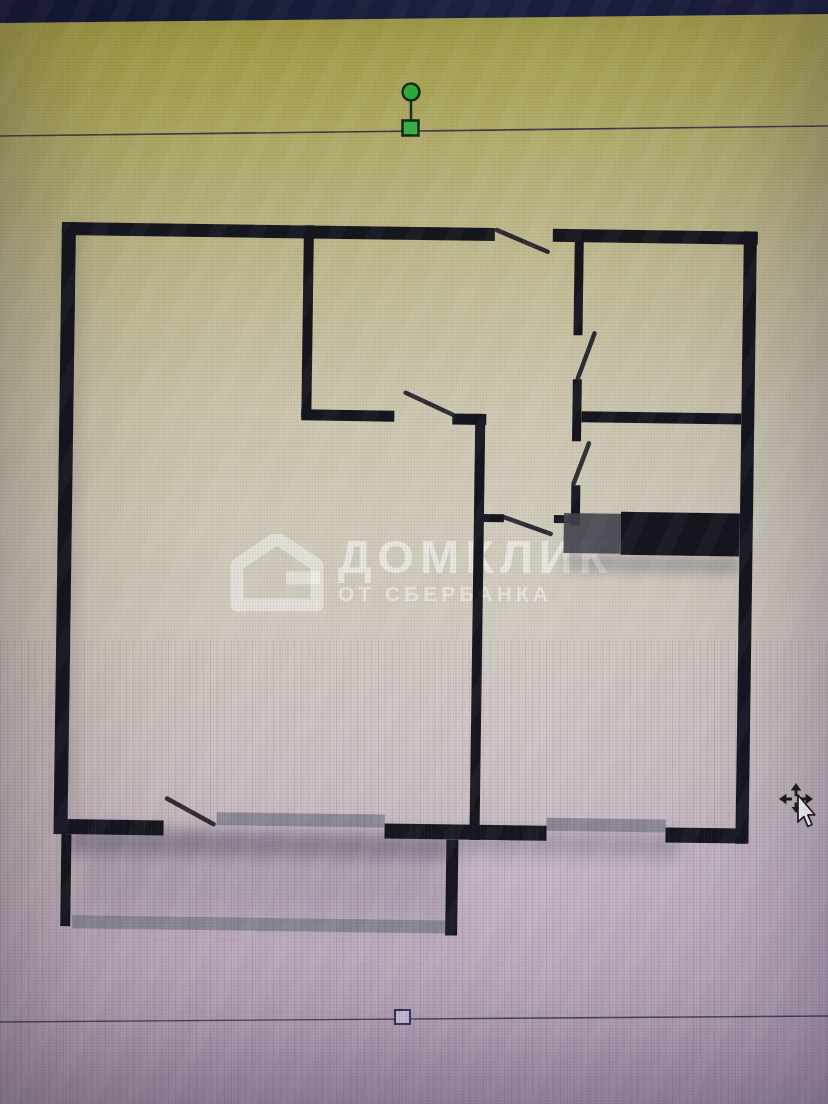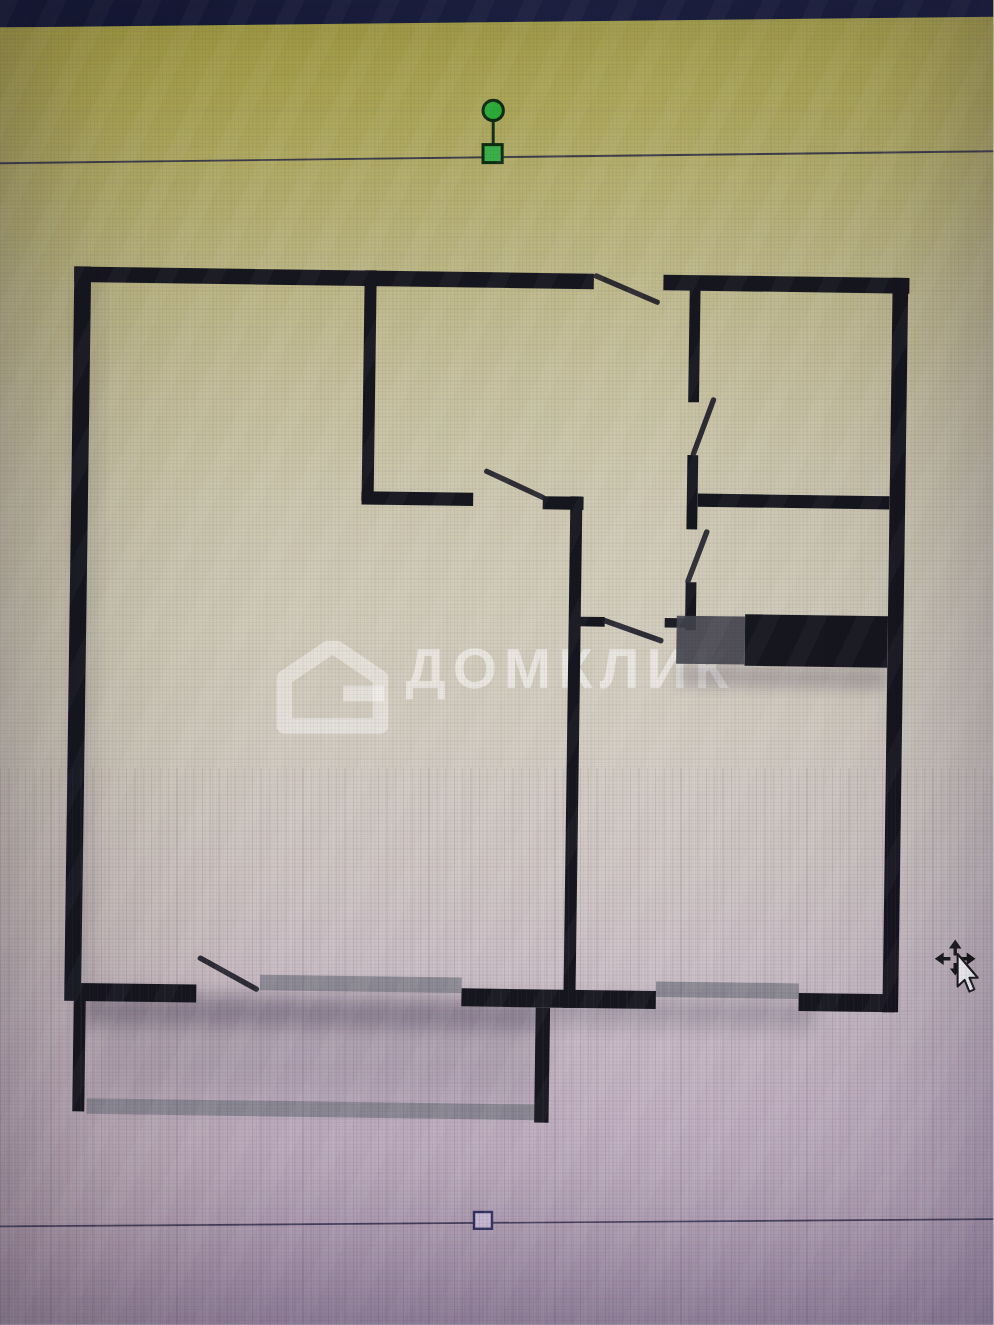--- a/index.html
+++ b/index.html
@@ -66,20 +66,21 @@
 
 <div class="top-bar"></div>
 
 <div class="watermark">
   <svg class="wm-logo" viewBox="0 0 94 78">
     <path d="M 7 31 L 47 4 L 87 31 L 87 71 L 7 71 Z" fill="none" stroke="rgba(255,255,255,0.42)" stroke-width="13" stroke-linejoin="round"></path>
     <path d="M 90 44 L 56 44" stroke="rgba(255,255,255,0.42)" stroke-width="13"></path>
   </svg>
   <div class="wm-text">
     <div class="wm-title">ДОМКЛИК</div>
+    <div class="wm-sub">ОТ СБЕРБАНКА</div>
   </div>
 </div>
 
 <svg id="plan-svg" class="layer" width="828" height="1104">
     <defs>
       <filter id="b7" x="-60%" y="-60%" width="220%" height="220%">
         <feGaussianBlur stdDeviation="7"></feGaussianBlur>
       </filter>
       <filter id="b14" x="-60%" y="-60%" width="220%" height="220%">
         <feGaussianBlur stdDeviation="14"></feGaussianBlur>

